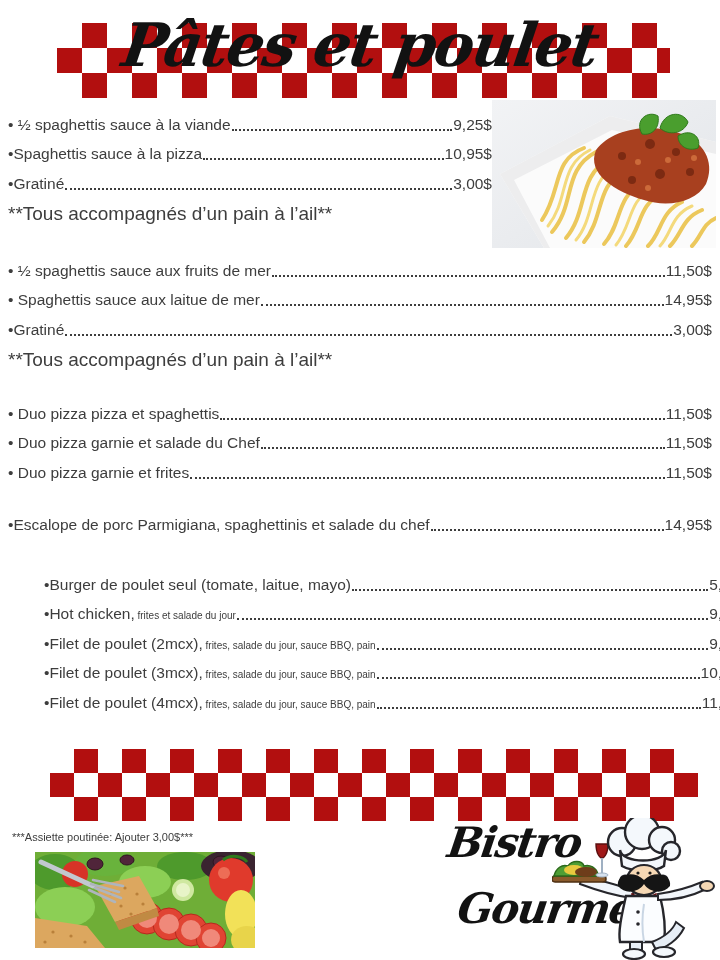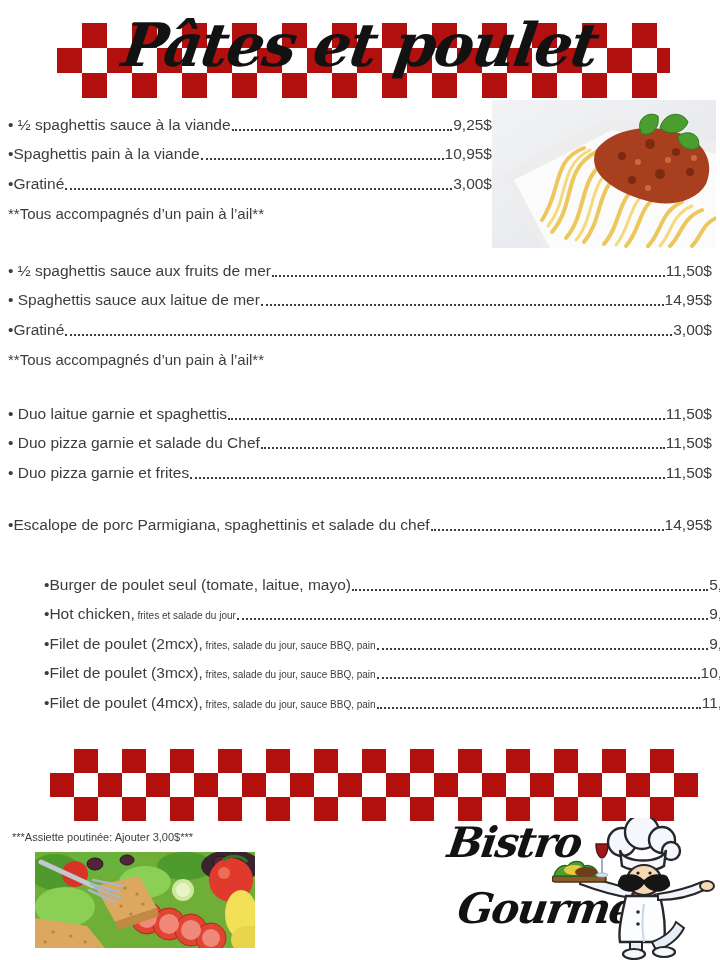--- a/index.html
+++ b/index.html
@@ -36,21 +36,21 @@
   .section.narrow .row{width:484px;justify-content:center;}
   .section:nth-child(2){margin-top:28px;}
   .section:nth-child(3){margin-top:25px;}
   .section:nth-child(4){margin-top:23px;}
   .section:nth-child(5){margin-top:30px;margin-left:36px;}
   .row{display:flex;align-items:center;height:29.5px;width:100%;}
   .label{white-space:nowrap;font-size:15.5px;}
   .small{font-size:10px;}
   .dots{flex:1 1 auto;min-width:8px;border-bottom:2px dotted var(--text);position:relative;top:5px;margin:0 1px;}
   .price{white-space:nowrap;font-size:15.5px;}
-  .note{height:29.5px;line-height:29.5px;font-size:15px;}
+  .note{height:29.5px;line-height:29.5px;font-size:19px;}
   .footer-note{position:absolute;left:12px;top:831px;font-size:11px;z-index:3;}
   .photo{position:absolute;display:block;}
   .photo-spaghetti{left:492px;top:100px;width:224px;height:148px;}
   .photo-salad{left:35px;top:852px;width:220px;height:96px;}
   .chef{position:absolute;left:552px;top:818px;width:164px;height:142px;z-index:4;}
 </style>
 </head>
 <body>
 
 <div class="page">
@@ -108,21 +108,21 @@
   </svg>
 
   <div class="menu">
       <div class="section narrow">
         <div class="row">
           <span class="label">• ½ spaghettis sauce à la viande</span>
           <span class="dots"></span>
           <span class="price">9,25$</span>
         </div>
         <div class="row">
-          <span class="label">•Spaghettis pain à la viande</span>
+          <span class="label">•Spaghettis sauce à la pizza</span>
           <span class="dots"></span>
           <span class="price">10,95$</span>
         </div>
         <div class="row">
           <span class="label">•Gratiné</span>
           <span class="dots"></span>
           <span class="price">3,00$</span>
         </div>
         <div class="note">**Tous accompagnés d’un pain à l’ail**</div>
       </div>
@@ -139,21 +139,21 @@
         </div>
         <div class="row">
           <span class="label">•Gratiné</span>
           <span class="dots"></span>
           <span class="price">3,00$</span>
         </div>
         <div class="note">**Tous accompagnés d’un pain à l’ail**</div>
       </div>
       <div class="section">
         <div class="row">
-          <span class="label">• Duo laitue garnie et spaghettis</span>
+          <span class="label">• Duo pizza pizza et spaghettis</span>
           <span class="dots"></span>
           <span class="price">11,50$</span>
         </div>
         <div class="row">
           <span class="label">• Duo pizza garnie et salade du Chef</span>
           <span class="dots"></span>
           <span class="price">11,50$</span>
         </div>
         <div class="row">
           <span class="label">• Duo pizza garnie et frites</span>

